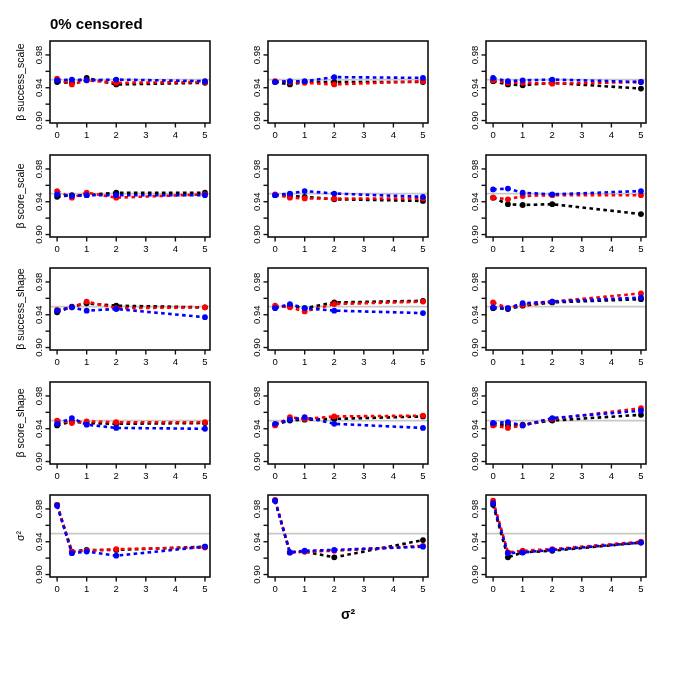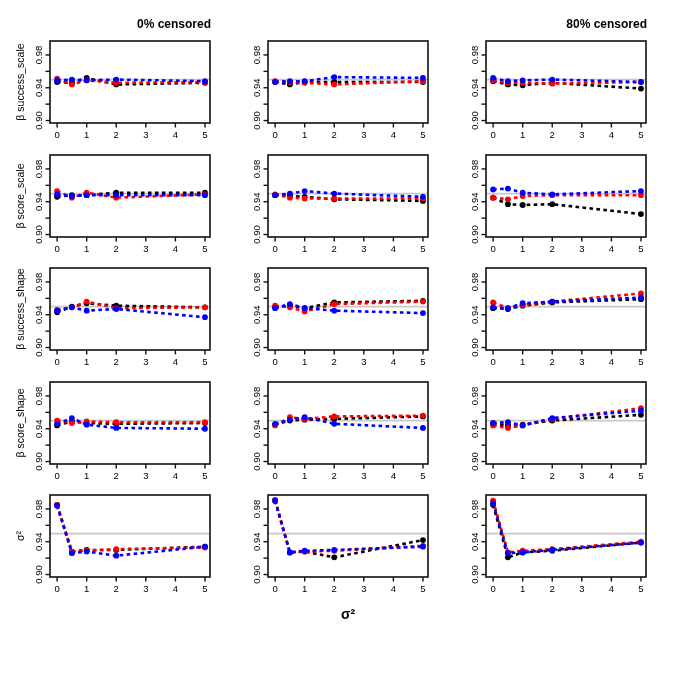--- a/index.html
+++ b/index.html
@@ -6,22 +6,22 @@
   .figure{
     position:relative;
     width:700px;height:700px;
     background:#ffffff;
     font-family:"Liberation Sans", sans-serif;
     overflow:hidden;
   }
   .col-title{
     position:absolute;
     top:16px;height:16px;width:161px;
-    text-align:right;
-    font-size:12px;font-weight:bold;color:#000;
+    text-align:left;
+    font-size:15px;font-weight:bold;color:#000;
     line-height:16px;
   }
   .row-ylabel{
     position:absolute;
     width:110px;height:14px;
     font-size:10.5px;color:#000;
     text-align:center;line-height:14px;
     transform:translate(-50%,-50%) rotate(-90deg);
     white-space:nowrap;
   }
@@ -32,21 +32,20 @@
     font-size:14px;font-weight:bold;color:#000;
   }
   .panel-svg{position:absolute;}
 </style>
 </head>
 <body>
 
 <div class="figure">
 
   <div class="col-title" style="left:50px">0% censored</div>
-  <div class="col-title" style="left:486px">80% censored</div>
 
   <div class="row-ylabel" style="left:20px;top:82px">β success_scale</div>
   <div class="row-ylabel" style="left:20px;top:196px">β score_scale</div>
   <div class="row-ylabel" style="left:20px;top:309px">β success_shape</div>
   <div class="row-ylabel" style="left:20px;top:423px">β score_shape</div>
   <div class="row-ylabel" style="left:20px;top:536px">σ²</div>
 
   <div id="panels">
       <svg width="188" height="104" class="panel-svg" style="left: 28px; top: 37px;">
         <line x1="22" x2="182" y1="42.54000000000004" y2="42.54000000000004" stroke="#c8c8c8" stroke-width="1.8"></line>

